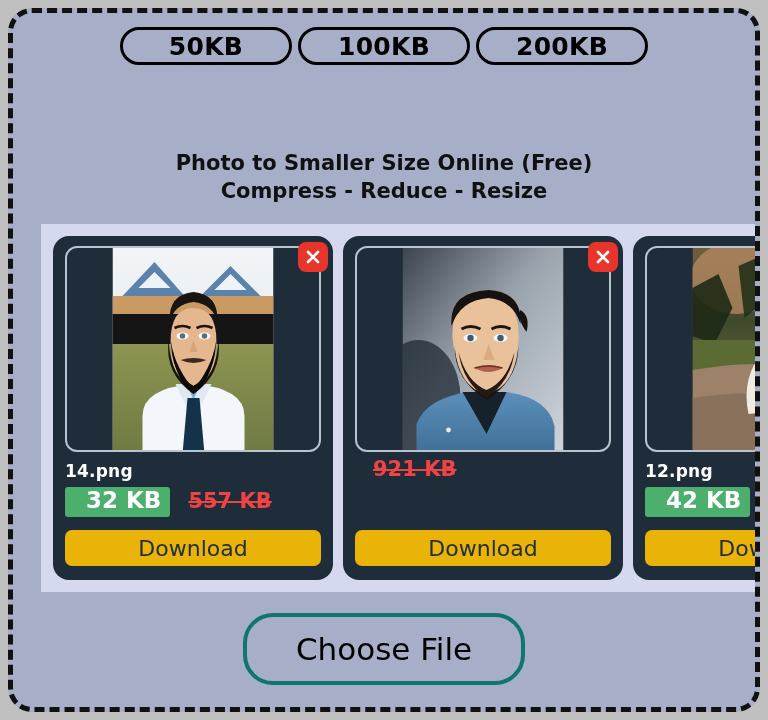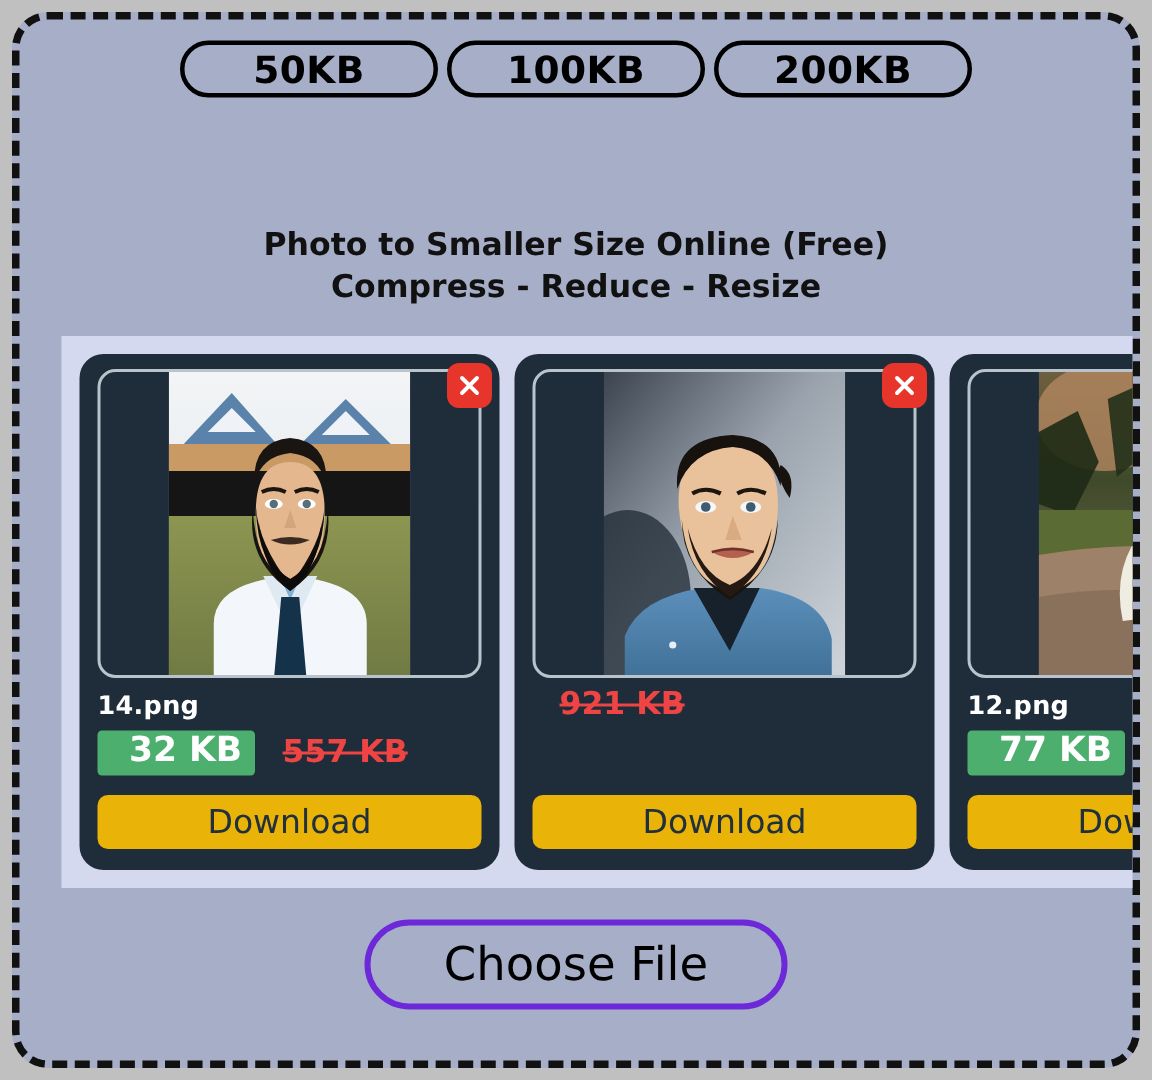--- a/index.html
+++ b/index.html
@@ -232,24 +232,24 @@
   .choose-wrap {
     position: absolute;
     left: 0;
     top: 600px;
     width: 742px;
     display: flex;
     justify-content: center;
   }
   .choose-btn {
     width: 282px;
-    height: 60px;
+    height: 72px;
     box-sizing: border-box;
     background: transparent;
-    border: 4px solid #6d28d9;
+    border: 4px solid #0f766e;
     border-radius: 30px;
     color: #000000;
     font-family: "DejaVu Sans", sans-serif;
     font-size: 31px;
     font-weight: 400;
     cursor: pointer;
     display: flex;
     align-items: center;
     justify-content: center;
   }
@@ -401,21 +401,21 @@
                   <path d="M72 112 Q96 96 128 104 L146 114 L140 126 Q106 116 80 126 Z" fill="#e2ded2"></path>
                   <path d="M118 58 Q142 48 158 62 L150 80 Q130 70 120 74 Z" fill="#e8c49f"></path>
                   <rect x="132" y="52" width="16" height="11" rx="3" fill="#20242a"></rect>
                   <path d="M62 116 Q50 138 56 166 L74 164 Q70 136 80 124 Z" fill="#efece2"></path>
                 </svg>
               </div>
             </div>
 
             <div class="fname">12.png</div>
             <div class="size-row">
-              <span class="size-new">77 KB</span>
+              <span class="size-new">42 KB</span>
               <span class="size-old"></span>
             </div>
             <button class="download-btn">Download</button>
           </div>
 
         </div>
       </div>
 
       <div class="choose-wrap">
         <button class="choose-btn">Choose File</button>

